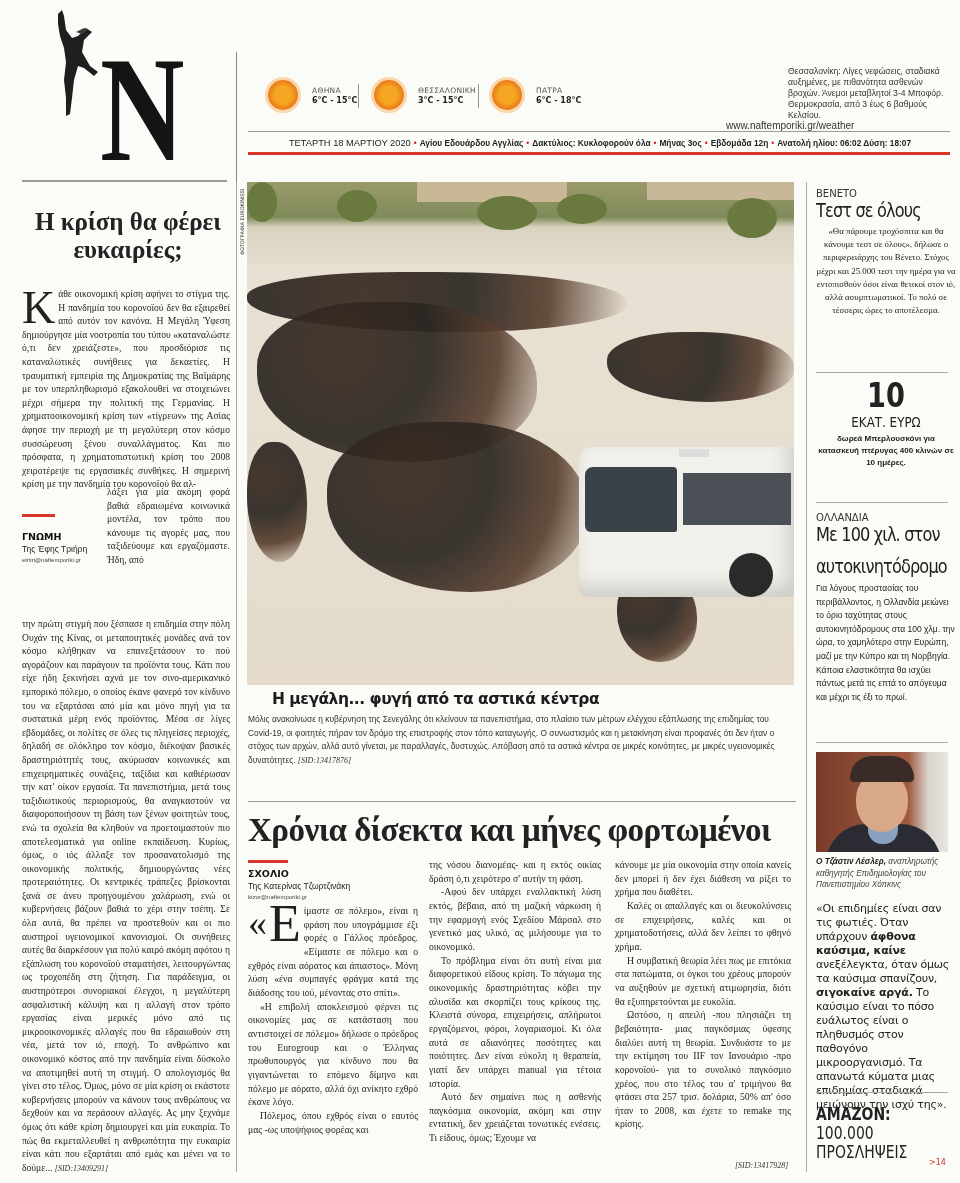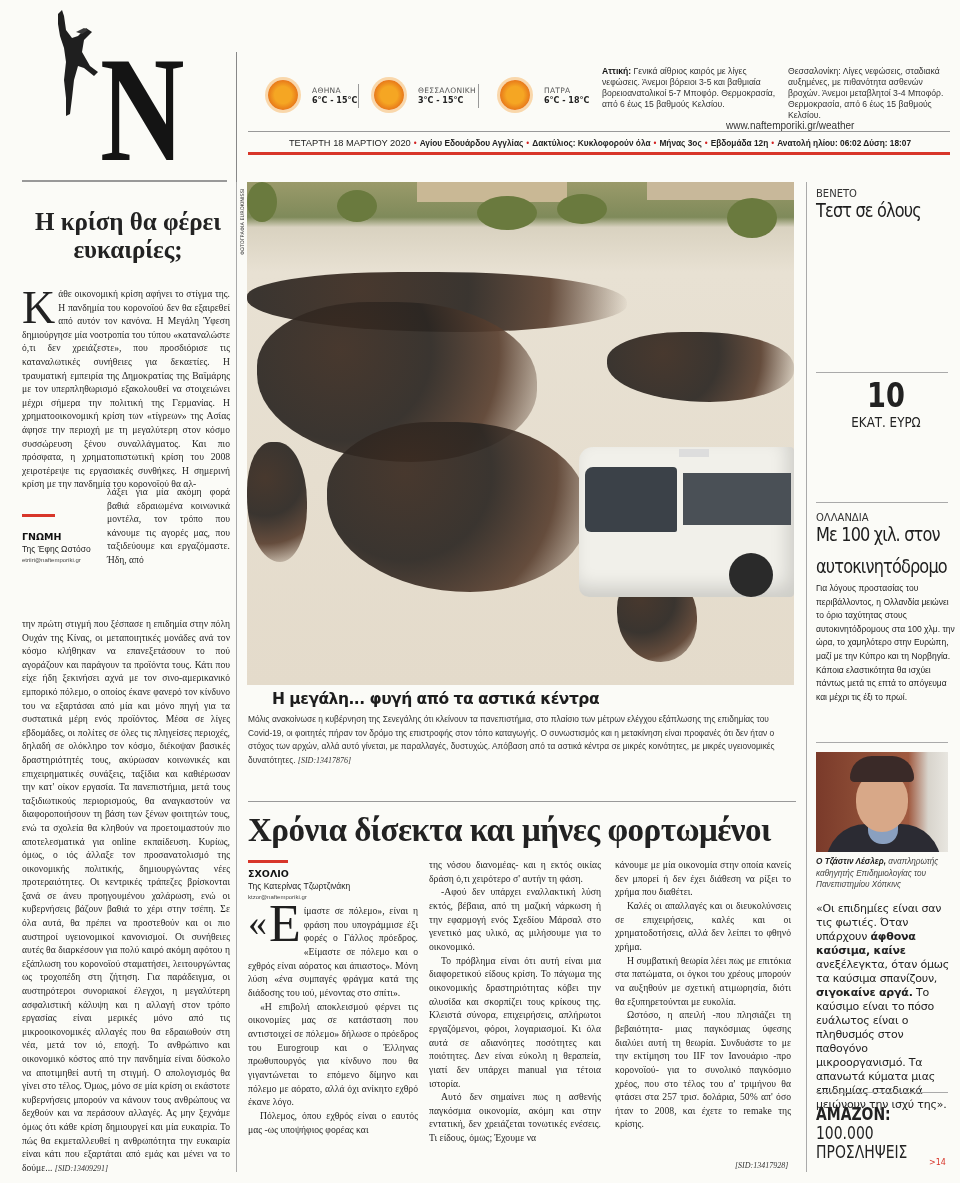--- a/index.html
+++ b/index.html
@@ -133,55 +133,51 @@
   </div>
   <div class="city-sep" style="left:110px;"></div>
   <div class="city" style="left:126px;">
     <div class="sun"></div>
     <div>
       <div class="city-name">ΘΕΣΣΑΛΟΝΙΚΗ</div>
       <div class="city-temp">3°C - 15°C</div>
     </div>
   </div>
   <div class="city-sep" style="left:230px;"></div>
-  <div class="city" style="left:252px;">
+  <div class="city" style="left:244px;">
     <div class="sun"></div>
     <div>
       <div class="city-name">ΠΑΤΡΑ</div>
       <div class="city-temp">6°C - 18°C</div>
     </div>
   </div>
-  <div class="forecast" style="left:354px; width:175px;">
-    <b>Αττική:</b>
-    <span>Γενικά αίθριος καιρός με λίγες νεφώσεις. Άνεμοι βόρειοι 3-5 και βαθμιαία βορειοανατολικοί 5-7 Μποφόρ. Θερμοκρασία, από 6 έως 15 βαθμούς Κελσίου.</span>
-  </div>
   <div class="forecast" style="left:540px; width:165px;">
     <span>Θεσσαλονίκη:</span>
-    <span>Λίγες νεφώσεις, σταδιακά αυξημένες, με πιθανότητα ασθενών βροχών. Άνεμοι μεταβλητοί 3-4 Μποφόρ. Θερμοκρασία, από 6 έως 15 βαθμούς Κελσίου.</span>
+    <span>Λίγες νεφώσεις, σταδιακά αυξημένες, με πιθανότητα ασθενών βροχών. Άνεμοι μεταβλητοί 3-4 Μποφόρ. Θερμοκρασία, από 3 έως 6 βαθμούς Κελσίου.</span>
   </div>
   <div id="weather-url">www.naftemporiki.gr/weather</div>
 </div>
 
 <div id="date-rule"></div>
 <div id="date-line">
   <span class="main-date">ΤΕΤΑΡΤΗ 18 ΜΑΡΤΙΟΥ 2020</span><span class="dot">•</span><b>Αγίου Εδουάρδου Αγγλίας</b><span class="dot">•</span><b>Δακτύλιος: Κυκλοφορούν όλα</b><span class="dot">•</span><b>Μήνας 3ος</b><span class="dot">•</span><b>Εβδομάδα 12η</b><span class="dot">•</span><b>Ανατολή ηλίου: 06:02 Δύση: 18:07</b>
 </div>
 <div id="red-rule"></div>
 
 <div id="vrule-left"></div>
 <div id="vrule-right"></div>
 
 <h1 id="opinion-title">Η κρίση θα φέρει ευκαιρίες;</h1>
 <div id="opinion-body-1" class="body-text">
   <span class="dropcap">Κ</span><span>άθε οικονομική κρίση αφήνει το στίγμα της. Η πανδημία του κορονοϊού δεν θα εξαιρεθεί από αυτόν τον κανόνα. Η Μεγάλη Ύφεση δημιούργησε μία νοοτροπία του τύπου «καταναλώστε ό,τι δεν χρειάζεστε», που προσδιόρισε τις καταναλωτικές συνήθειες για δεκαετίες. Η τραυματική εμπειρία της Δημοκρατίας της Βαϊμάρης με τον υπερπληθωρισμό εξακολουθεί να στοιχειώνει μέχρι σήμερα την πολιτική της Γερμανίας. Η χρηματοοικονομική κρίση των «τίγρεων» της Ασίας άφησε την περιοχή με τη μεγαλύτερη στον κόσμο συσσώρευση ξένου συναλλάγματος. Και πιο πρόσφατα, η χρηματοπιστωτική κρίση του 2008 χειροτέρεψε τις εργασιακές συνθήκες. Η σημερινή κρίση με την πανδημία του κορονοϊού θα αλ-</span>
 </div>
 <div id="opinion-byline">
   <div class="red-bar"></div>
   <div class="byline-kicker">ΓΝΩΜΗ</div>
-  <div class="byline-name">Της Έφης Ωστόσο</div>
+  <div class="byline-name">Της Έφης Τριήρη</div>
   <div class="byline-email">etriiri@naftemporiki.gr</div>
 </div>
 <div id="opinion-body-2" class="body-text">λάξει για μία ακόμη φορά βαθιά εδραιωμένα κοινωνικά μοντέλα, τον τρόπο που κάνουμε τις αγορές μας, που ταξιδεύουμε και εργαζόμαστε. Ήδη, από</div>
 <div id="opinion-body-3" class="body-text">
   <span>την πρώτη στιγμή που ξέσπασε η επιδημία στην πόλη Ουχάν της Κίνας, οι μεταποιητικές μονάδες ανά τον κόσμο κλήθηκαν να επανεξετάσουν το πού αγοράζουν και παράγουν τα προϊόντα τους. Κάτι που είχε ήδη ξεκινήσει αχνά με τον σινο-αμερικανικό εμπορικό πόλεμο, ο οποίος έκανε φανερό τον κίνδυνο του να εξαρτάσαι από μία και μόνο πηγή για τα συστατικά μέρη ενός προϊόντος. Μέσα σε λίγες εβδομάδες, οι πολίτες σε όλες τις πληγείσες περιοχές, δηλαδή σε ολόκληρο τον κόσμο, διέκοψαν βασικές δραστηριότητές τους, ακύρωσαν κοινωνικές και επιχειρηματικές συνάξεις, ταξίδια και καθιέρωσαν την κατ' οίκον εργασία. Τα πανεπιστήμια, μετά τους ταξιδιωτικούς περιορισμούς, θα αναγκαστούν να διαφοροποιήσουν τη βάση των ξένων φοιτητών τους, ενώ τα σχολεία θα κληθούν να προετοιμαστούν πιο αποτελεσματικά για online εκπαίδευση. Κυρίως, όμως, ο ιός άλλαξε τον προσανατολισμό της οικονομικής πολιτικής, δημιουργώντας νέες προτεραιότητες. Οι κεντρικές τράπεζες βρίσκονται ξανά σε άνευ προηγουμένου χαλάρωση, ενώ οι κυβερνήσεις βάζουν βαθιά το χέρι στην τσέπη. Σε όλα αυτά, θα πρέπει να προστεθούν και οι πιο αυστηροί υγειονομικοί κανονισμοί. Οι συνήθειες αυτές θα διαρκέσουν για πολύ καιρό ακόμη αφότου η εξάπλωση του κορονοϊού σταματήσει, λειτουργώντας ως τροχοπέδη στη ζήτηση. Για παράδειγμα, οι αυστηρότεροι συνοριακοί έλεγχοι, η μεγαλύτερη ασφαλιστική κάλυψη και η αλλαγή στον τρόπο εργασίας είναι μερικές μόνο από τις μικροοικονομικές αλλαγές που θα εδραιωθούν στη νέα, μετά τον ιό, εποχή. Το ανθρώπινο και οικονομικό κόστος από την πανδημία είναι δύσκολο να αποτιμηθεί αυτή τη στιγμή. Ο απολογισμός θα γίνει στο τέλος. Όμως, μόνο σε μία κρίση οι εκάστοτε κυβερνήσεις μπορούν να κάνουν τους ανθρώπους να δεχθούν και να περάσουν αλλαγές. Ας μην ξεχνάμε όμως ότι κάθε κρίση δημιουργεί και μία ευκαιρία. Το πώς θα εκμεταλλευθεί η ανθρωπότητα την ευκαιρία είναι κάτι που εξαρτάται από εμάς και μένει να το δούμε...</span>
   <span class="sid">[SID:13409291]</span>
 </div>
 
 <div id="photo-credit">ΦΩΤΟΓΡΑΦΙΑ EUROKINISSI</div>
 <div id="photo">
@@ -239,26 +235,28 @@
   <p>κάνουμε με μία οικονομία στην οποία κανείς δεν μπορεί ή δεν έχει διάθεση να ρίξει το χρήμα που διαθέτει.</p>
   <p class="indent">Καλές οι απαλλαγές και οι διευκολύνσεις σε επιχειρήσεις, καλές και οι χρηματοδοτήσεις, αλλά δεν λείπει το φθηνό χρήμα.</p>
   <p class="indent">Η συμβατική θεωρία λέει πως με επιτόκια στα πατώματα, οι όγκοι του χρέους μπορούν να αυξηθούν με σχετική ατιμωρησία, διότι θα εξυπηρετούνται με ευκολία.</p>
   <p class="indent">Ωστόσο, η απειλή -που πλησιάζει τη βεβαιότητα- μιας παγκόσμιας ύφεσης διαλύει αυτή τη θεωρία. Συνδυάστε το με την εκτίμηση του IIF τον Ιανουάριο -προ κορονοϊού- για το συνολικό παγκόσμιο χρέος, που στο τέλος του α' τριμήνου θα φτάσει στα 257 τρισ. δολάρια, 50% απ' όσο ήταν το 2008, και έχετε το remake της κρίσης.</p>
 </div>
 <div id="ed-sid" class="sid">[SID:13417928]</div>
 
 <div id="veneto" class="right">
   <div class="kicker-r">ΒΕΝΕΤΟ</div>
   <div class="title-r">Τεστ σε όλους</div>
+  <div class="text-r">«Θα πάρουμε τροχόσπιτα και θα κάνουμε τεστ σε όλους», δήλωσε ο περιφερειάρχης του Βένετο. Στόχος μέχρι και 25.000 τεστ την ημέρα για να εντοπισθούν όσοι είναι θετικοί στον ιό, αλλά ασυμπτωματικοί. Το πολύ σε τέσσερις ώρες το αποτέλεσμα.</div>
 </div>
 <div class="rule-r" style="top:372px;"></div>
 
 <div id="stat" class="right">
   <div id="stat-number">10</div>
   <div id="stat-unit">ΕΚΑΤ. ΕΥΡΩ</div>
+  <div id="stat-text">δωρεά Μπερλουσκόνι για κατασκευή πτέρυγας 400 κλινών σε 10 ημέρες.</div>
 </div>
 <div class="rule-r" style="top:502px;"></div>
 
 <div id="holland" class="right">
   <div class="kicker-r">ΟΛΛΑΝΔΙΑ</div>
   <div class="title-r">Με 100 χιλ. στον</div>
   <div class="title-r" style="margin-top:10px;">αυτοκινητόδρομο</div>
   <div class="text-r">Για λόγους προστασίας του περιβάλλοντος, η Ολλανδία μειώνει το όριο ταχύτητας στους αυτοκινητόδρομους στα 100 χλμ. την ώρα, το χαμηλότερο στην Ευρώπη, μαζί με την Κύπρο και τη Νορβηγία. Κάποια ελαστικότητα θα ισχύει πάντως μετά τις επτά το απόγευμα και μέχρι τις έξι το πρωί.</div>
 </div>
 <div class="rule-r" style="top:742px;"></div>

